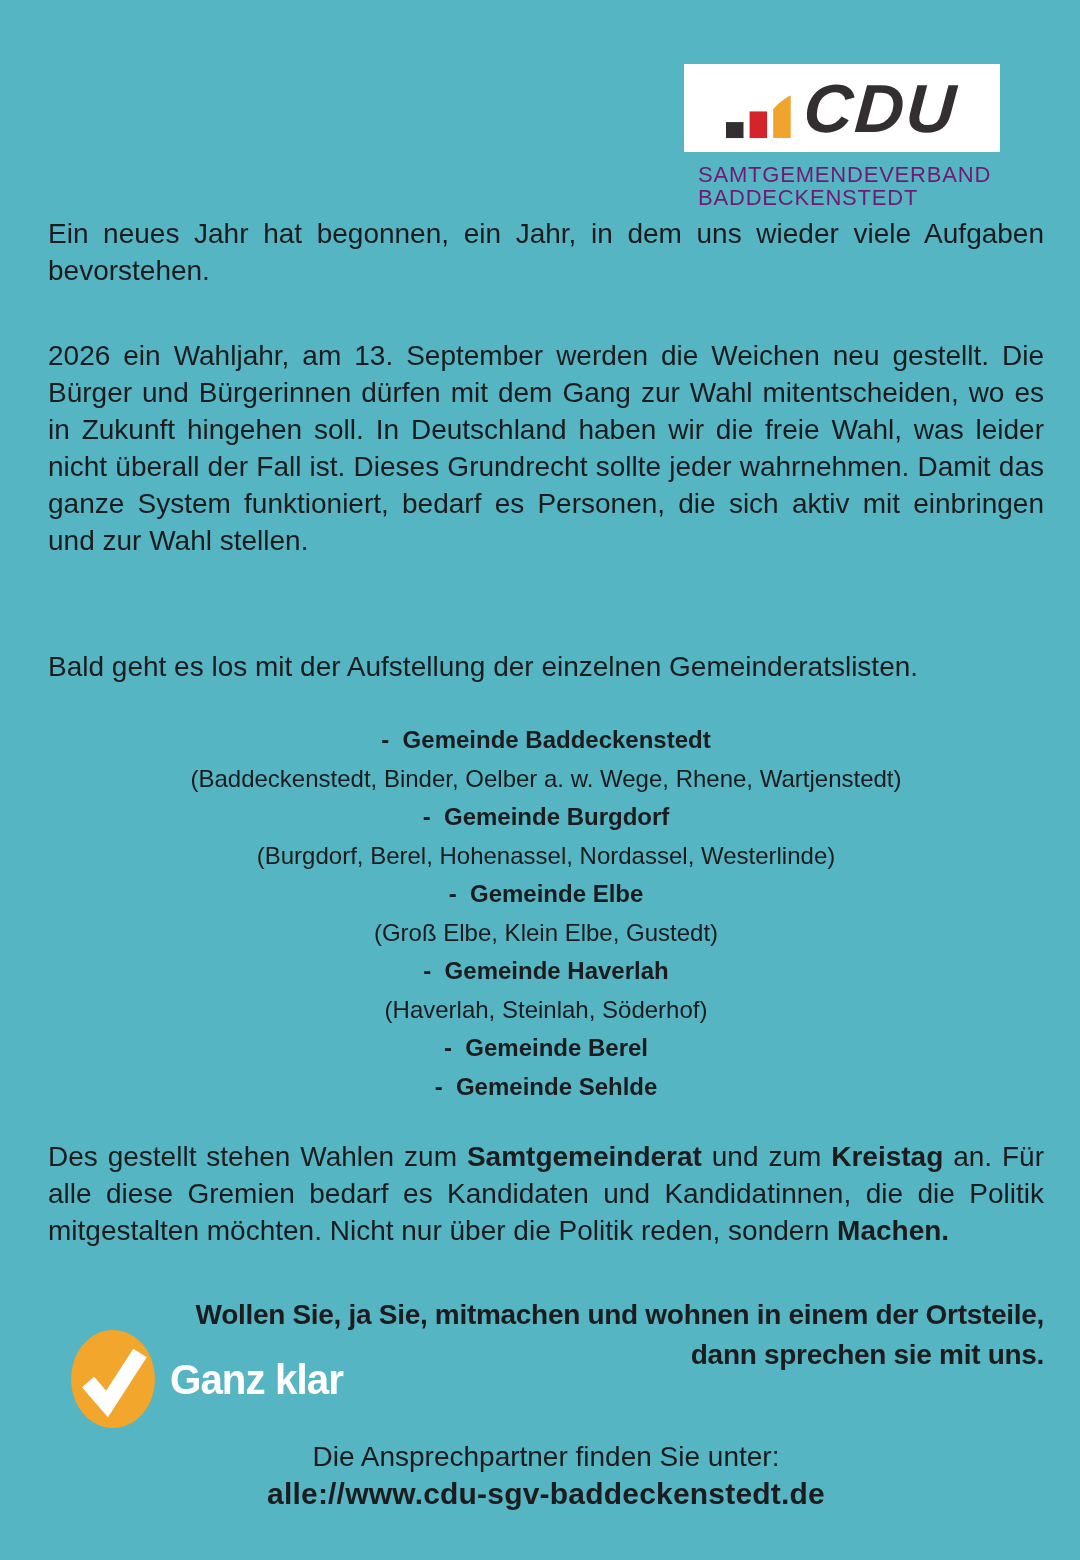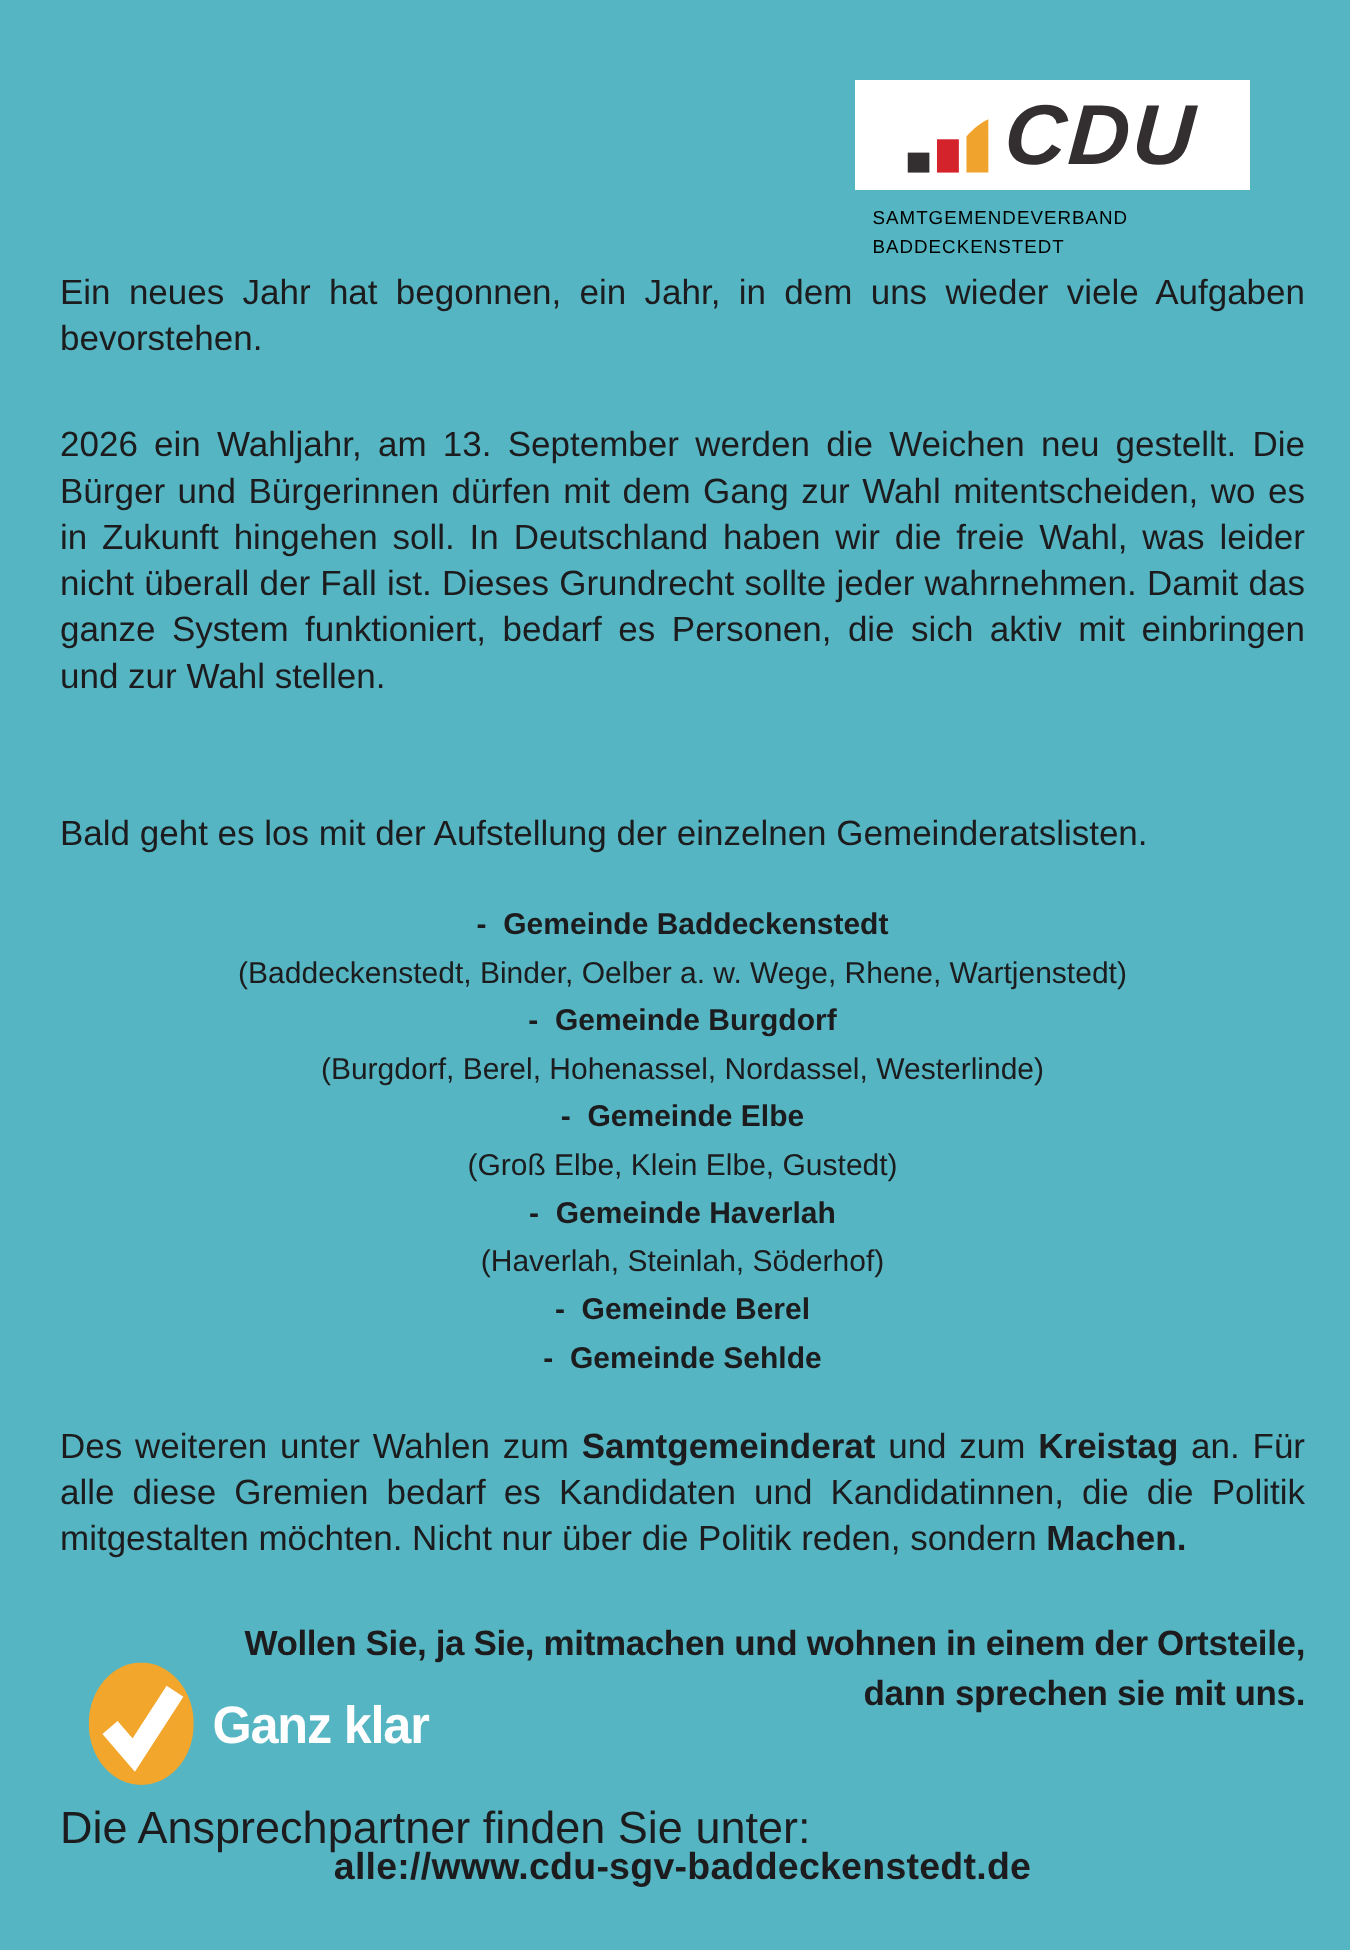--- a/index.html
+++ b/index.html
@@ -26,41 +26,41 @@
   }
   .bars{width:70px;height:46px;margin-top:16px;flex:0 0 auto;}
   .wordmark{
     font-weight:bold;font-style:italic;
     font-size:68px;letter-spacing:2px;color:#332F30;
     transform:skewX(-4deg);
     line-height:1;
   }
   .logo-caption{
     margin-top:11px;padding-left:14px;
-    color:#000000;font-size:15px;line-height:23px;letter-spacing:0.8px;
+    color:#701a75;font-size:22px;line-height:23px;letter-spacing:0.8px;
   }
   
   .glist{text-align:center;}
   .gl{font-size:24px;line-height:38.5px;white-space:pre-wrap;}
   .gl.bold{font-weight:bold;}
   
   .invite{
     text-align:right;font-weight:bold;font-size:28px;line-height:36px;
     letter-spacing:-0.3px;white-space:nowrap;
   }
   
   .badge-icon{position:absolute;left:71px;top:1330px;width:84px;height:98px;}
   .badge-label{
     position:absolute;left:170px;top:1356px;
     color:#FFFFFF;font-weight:bold;font-size:42px;letter-spacing:-1px;
     transform:scaleX(0.96);transform-origin:left center;
     white-space:nowrap;
   }
   
-  .footer1{font-size:36px;}
+  .footer1{text-align:center;font-size:28px;}
   .footer2{text-align:center;font-size:30px;font-weight:bold;letter-spacing:0.2px;}
   b{font-weight:bold;}
 </style>
 </head>
 <body>
 
 <div class="page">
 
   <div class="logo-block">
     <div class="logo-box">
@@ -89,21 +89,21 @@
     <div class="gl bold">-  Gemeinde Burgdorf</div>
     <div class="gl">(Burgdorf, Berel, Hohenassel, Nordassel, Westerlinde)</div>
     <div class="gl bold">-  Gemeinde Elbe</div>
     <div class="gl">(Groß Elbe, Klein Elbe, Gustedt)</div>
     <div class="gl bold">-  Gemeinde Haverlah</div>
     <div class="gl">(Haverlah, Steinlah, Söderhof)</div>
     <div class="gl bold">-  Gemeinde Berel</div>
     <div class="gl bold">-  Gemeinde Sehlde</div>
   </div>
 
-  <p class="abs body just" style="top:1138px"><span>Des weiteren unter Wahlen zum </span><b>Samtgemeinderat</b><span> und zum </span><b>Kreistag</b><span> an. Für alle diese Gremien bedarf es Kandidaten und Kandidatinnen, die die Politik mitgestalten möchten. Nicht nur über die Politik reden, sondern </span><b>Machen.</b></p>
+  <p class="abs body just" style="top:1138px"><span>Des gestellt stehen Wahlen zum </span><b>Samtgemeinderat</b><span> und zum </span><b>Kreistag</b><span> an. Für alle diese Gremien bedarf es Kandidaten und Kandidatinnen, die die Politik mitgestalten möchten. Nicht nur über die Politik reden, sondern </span><b>Machen.</b></p>
 
   <div class="abs invite" style="top:1297px">Wollen Sie, ja Sie, mitmachen und wohnen in einem der Ortsteile,</div>
   <div class="abs invite" style="top:1337px">dann sprechen sie mit uns.</div>
 
   <svg class="badge-icon" viewBox="0 0 84 98" xmlns="http://www.w3.org/2000/svg" aria-hidden="true">
     <ellipse cx="42" cy="49" rx="42" ry="49" fill="#F2A62C"></ellipse>
     <path d="M17 52 L36 74 L69 23" fill="none" stroke="#FFFFFF" stroke-width="16" stroke-linecap="butt" stroke-linejoin="miter"></path>
   </svg>
   <div class="badge-label">Ganz klar</div>
 

